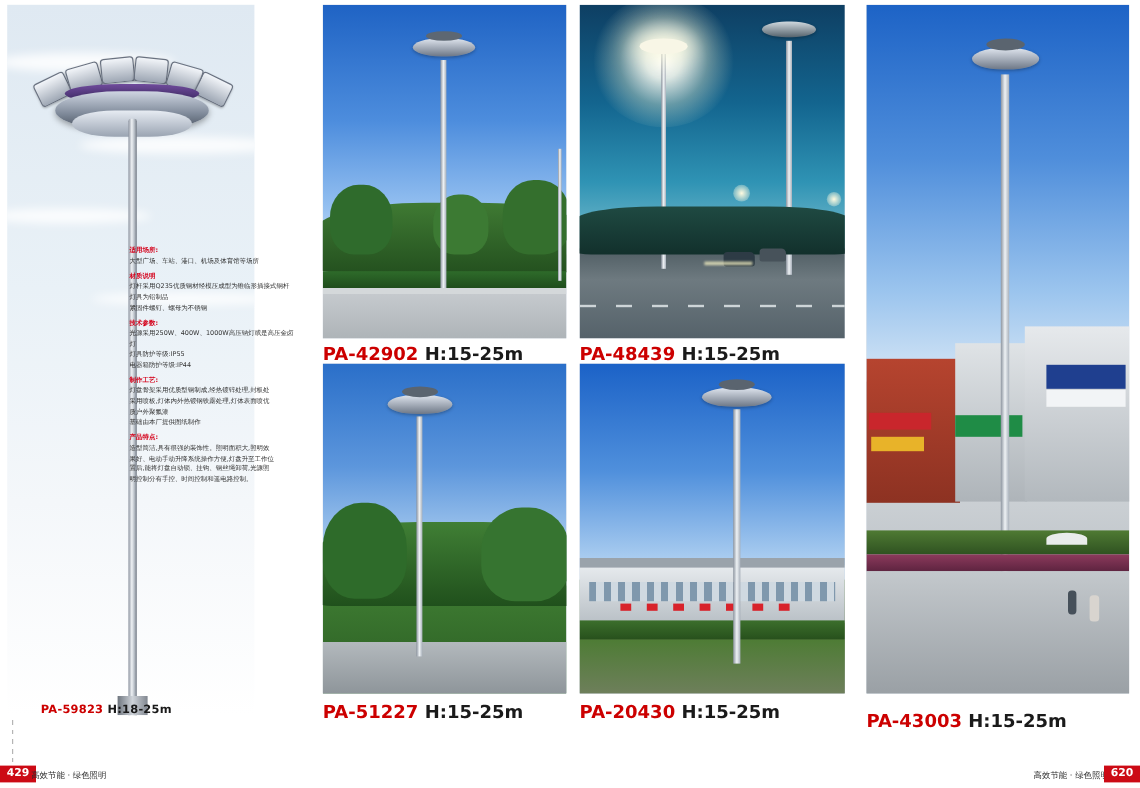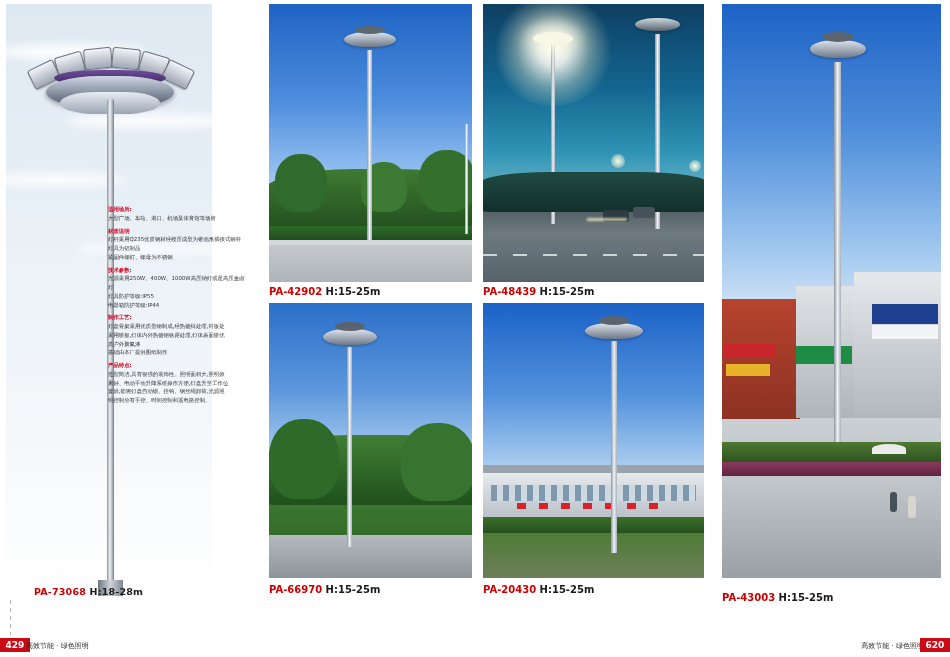--- a/index.html
+++ b/index.html
@@ -88,21 +88,21 @@
 
   .left-caption{
     position:absolute;left:34px;top:586px;
     font-size:9.5px;font-weight:bold;color:#cc0000;letter-spacing:.2px;
   }
   .left-caption .h{color:#1a1a1a;}
 
   
   .cell{position:absolute;background:#cfd8e0;overflow:hidden;}
   .cap{
-    position:absolute;font-size:10px;font-weight:bold;color:#cc0000;
+    position:absolute;font-size:15px;font-weight:bold;color:#cc0000;
     white-space:nowrap;
   }
   .cap .h{color:#1a1a1a;font-weight:bold;}
 
   
   .sky{position:absolute;left:0;right:0;top:0;}
   .ground{position:absolute;left:0;right:0;bottom:0;}
   .tree{position:absolute;border-radius:46% 46% 38% 38%;}
   .pole-s{position:absolute;background:linear-gradient(90deg,#8c949f,#eef2f5,#a8b0ba);}
   .head-s{position:absolute;border-radius:50%/55%;
@@ -185,22 +185,22 @@
       <p>基础由本厂提供图纸制作</p>
 
       <span class="h">产品特点:</span>
       <p>造型简洁,具有很强的装饰性。照明面积大,照明效</p>
       <p>果好、电动手动升降系统操作方便,灯盘升至工作位</p>
       <p>置后,能将灯盘自动锁、挂钩、钢丝绳卸荷,光源照</p>
       <p>明控制分有手控、时间控制和遥电路控制。</p>
     </div>
 
     <div class="left-caption">
-      <span>PA-73068</span>
-      <span class="h">H:18-28m</span>
+      <span>PA-59823</span>
+      <span class="h">H:18-25m</span>
     </div>
   </div>
 
   <div class="cell" style="left:269px;top:4px;width:203px;height:278px;">
     <div class="sky" style="height:215px;background:linear-gradient(180deg,#1f63c4 0%,#4d8ddd 45%,#93bff0 78%,#cfe3f7 100%);"></div>
     <div class="ground" style="height:70px;background:linear-gradient(180deg,#9fa6ab,#c8ccd0 40%,#aeb4b8);"></div>
 
     <div class="tree" style="left:-6px;top:165px;width:225px;height:58px;background:linear-gradient(180deg,#3f7a33,#24511f);border-radius:40% 40% 8% 8%;"></div>
     <div class="tree" style="left:6px;top:150px;width:52px;height:58px;background:#2f6b2c;"></div>
     <div class="tree" style="left:150px;top:146px;width:56px;height:62px;background:#346f2d;"></div>
@@ -283,21 +283,21 @@
     <div class="tree" style="left:-6px;top:132px;width:225px;height:70px;background:linear-gradient(180deg,#407f35,#20501c);border-radius:38% 38% 6% 6%;"></div>
     <div class="tree" style="left:0px;top:116px;width:70px;height:80px;background:#2e6b2a;"></div>
     <div class="tree" style="left:132px;top:120px;width:74px;height:78px;background:#367430;"></div>
     <div style="position:absolute;left:0;right:0;top:232px;height:43px;background:linear-gradient(180deg,#b3b9bd,#8e959a);"></div>
 
     <div class="pole-s" style="left:78px;top:44px;width:5px;height:200px;"></div>
     <div class="head-s" style="left:54px;top:26px;width:54px;height:16px;"></div>
     <div style="position:absolute;left:66px;top:19px;width:30px;height:9px;border-radius:50%;background:#5a646f;"></div>
   </div>
   <div class="cap" style="left:269px;top:584px;">
-    <span>PA-66970</span>
+    <span>PA-51227</span>
     <span class="h">H:15-25m</span>
   </div>
 
   <div class="cell" style="left:483px;top:303px;width:221px;height:275px;">
     <div class="sky" style="height:200px;background:linear-gradient(180deg,#1b62c7 0%,#5090dc 45%,#a6caef 80%,#e0ecf8 100%);"></div>
     <div class="ground" style="height:95px;background:linear-gradient(180deg,#6f8a46,#4d6a32 40%,#7e8a78 100%);"></div>
 
     <div class="building" style="left:0;right:0;top:168px;height:48px;background:linear-gradient(180deg,#e7ebee,#b9c0c6);"></div>
     <div style="position:absolute;left:0;right:0;top:162px;height:8px;background:#9aa3ab;"></div>
     <div style="position:absolute;left:8px;top:182px;width:205px;height:16px;background:repeating-linear-gradient(90deg,#7f98ad 0 6px,#cfd9e1 6px 12px);"></div>

